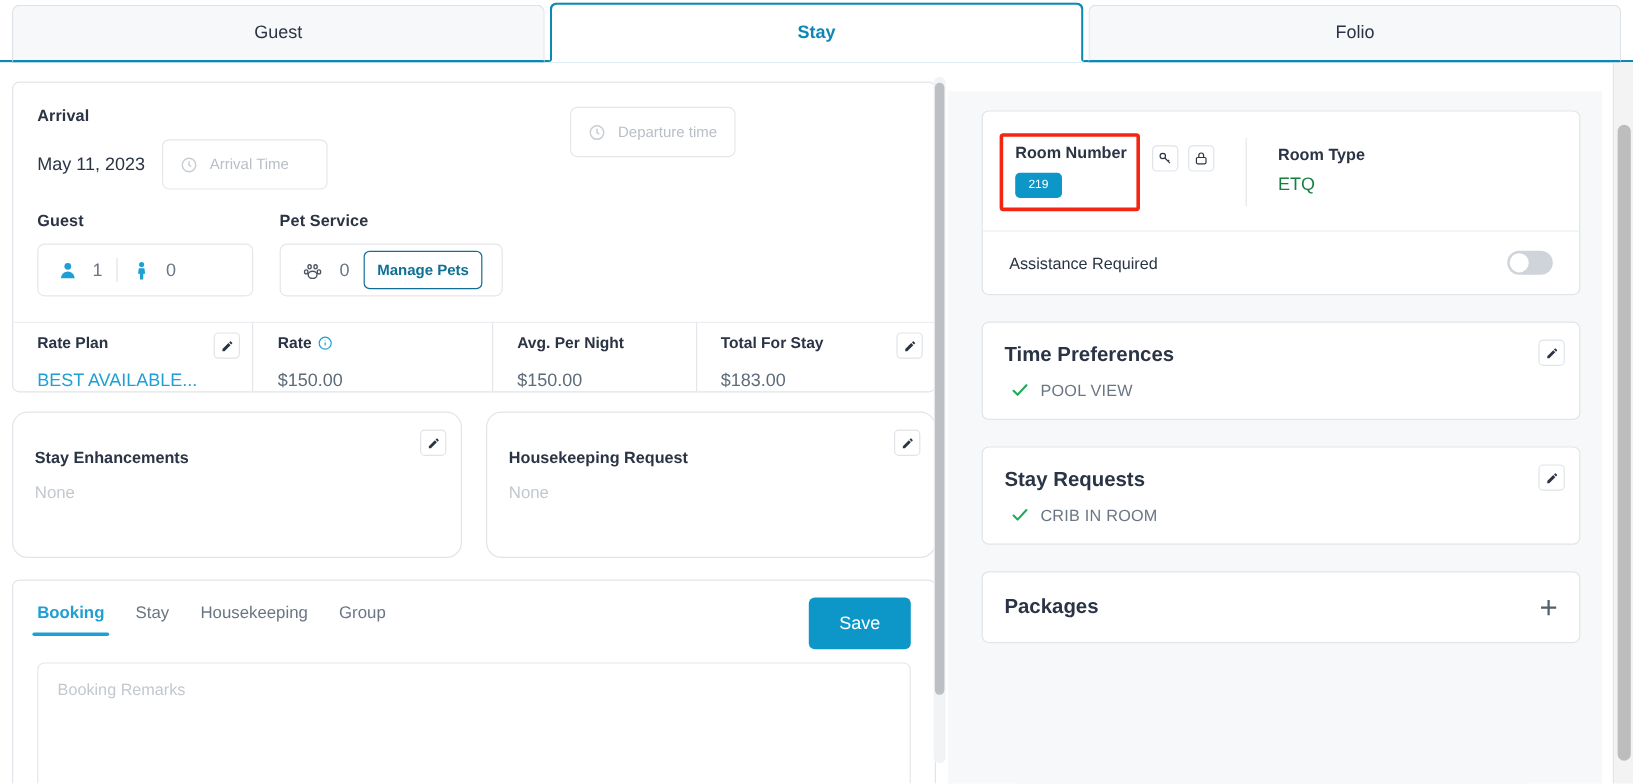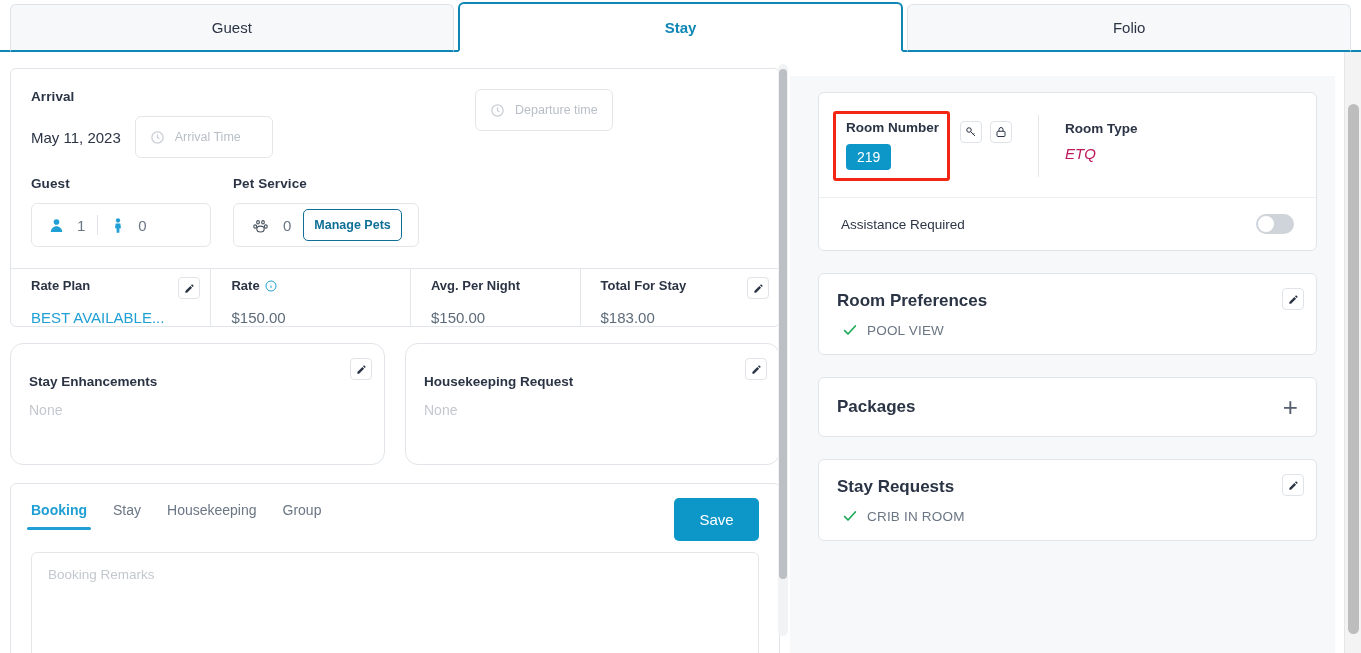--- a/index.html
+++ b/index.html
@@ -341,21 +341,21 @@
     font-size: 13.5px;
     font-weight: bold;
     color: #2b3445;
     white-space: nowrap;
   }
   .room-badge {
     margin-top: 9px;
     display: inline-block;
     background: #0d96c8;
     color: #ffffff;
-    font-size: 14px;
+    font-size: 10px;
     padding: 5px 11px;
     border-radius: 4px;
     cursor: pointer;
   }
   .icon-btn {
     width: 22px; height: 22px;
     border: 1px solid #dfe3e8;
     border-radius: 4px;
     background: #fff;
     display: flex; align-items: center; justify-content: center;
@@ -364,21 +364,21 @@
   }
   .room-icons { display: flex; gap: 8px; margin-left: 10px; }
   .room-vsep {
     width: 1px;
     background: #e4e7ea;
     align-self: stretch;
     margin: 4px 0 4px 26px;
   }
   .room-type { margin-left: 26px; margin-top: 10px; }
   .rt-label { font-size: 13.5px; font-weight: bold; color: #2b3445; }
-  .rt-val { font-size: 15px; color: #be185d; margin-top: 9px; cursor: pointer; font-style: italic; }
+  .rt-val { font-size: 15px; color: #15803d; margin-top: 9px; cursor: pointer; }
 
   .assist-row {
     display: flex;
     align-items: center;
     padding: 16px 22px;
   }
   .assist-label { font-size: 13.5px; color: #2b3445; }
   .toggle {
     margin-left: auto;
     width: 38px; height: 20px;
@@ -667,41 +667,36 @@
           <div class="rt-val">ETQ</div>
         </div>
       </div>
       <div class="assist-row">
         <span class="assist-label">Assistance Required</span>
         <div class="toggle"></div>
       </div>
     </div>
 
     <div class="rp-card pref-card">
-      <div class="pref-title">Room Preferences</div>
+      <div class="pref-title">Time Preferences</div>
       <div class="pref-item">
         <span>
           <svg class="icon-svg" width="16" height="16" viewBox="0 0 24 24" fill="none" stroke="#1faa59" stroke-width="2.6" stroke-linecap="round" stroke-linejoin="round">
             <path d="M4 13l5 5L20 6"></path>
           </svg>
         </span>
         <span class="pref-text">POOL VIEW</span>
       </div>
       <div class="pencil-btn pencil-rp">
         <span>
           <svg class="icon-svg" width="11" height="11" viewBox="0 0 24 24" fill="#2b3445">
             <path d="M3 17.3V21h3.7L17.6 10.1l-3.7-3.7zM20.7 7c.4-.4.4-1 0-1.4l-2.3-2.3c-.4-.4-1-.4-1.4 0l-1.8 1.8 3.7 3.7z"></path>
           </svg>
         </span>
       </div>
-    </div>
-
-    <div class="rp-card pkg-card">
-      <span class="pkg-title">Packages</span>
-      <span class="plus-btn">+</span>
     </div>
 
     <div class="rp-card pref-card">
       <div class="pref-title">Stay Requests</div>
       <div class="pref-item">
         <span>
           <svg class="icon-svg" width="16" height="16" viewBox="0 0 24 24" fill="none" stroke="#1faa59" stroke-width="2.6" stroke-linecap="round" stroke-linejoin="round">
             <path d="M4 13l5 5L20 6"></path>
           </svg>
         </span>
@@ -709,18 +704,23 @@
       </div>
       <div class="pencil-btn pencil-rp">
         <span>
           <svg class="icon-svg" width="11" height="11" viewBox="0 0 24 24" fill="#2b3445">
             <path d="M3 17.3V21h3.7L17.6 10.1l-3.7-3.7zM20.7 7c.4-.4.4-1 0-1.4l-2.3-2.3c-.4-.4-1-.4-1.4 0l-1.8 1.8 3.7 3.7z"></path>
           </svg>
         </span>
       </div>
     </div>
 
+    <div class="rp-card pkg-card">
+      <span class="pkg-title">Packages</span>
+      <span class="plus-btn">+</span>
+    </div>
+
   </div>
 
   <div class="page-scroll">
     <div class="page-scroll-thumb"></div>
   </div>
 </div>
 
 </body></html>

